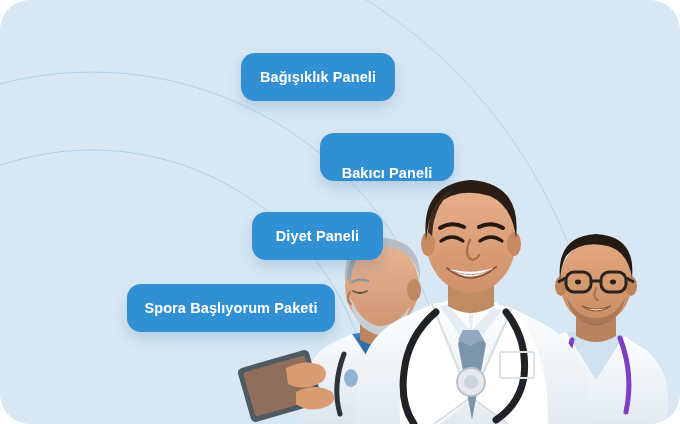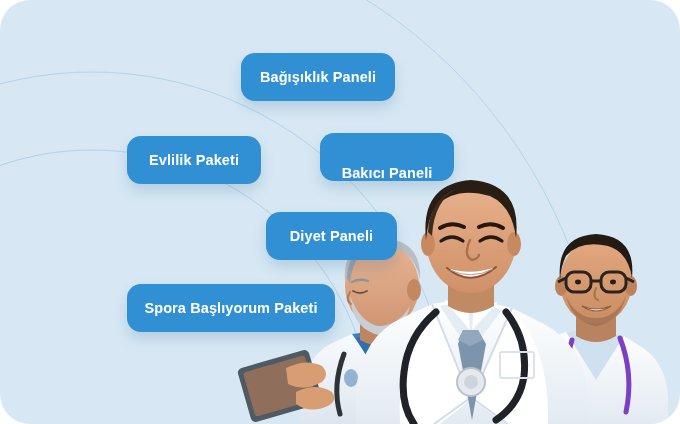--- a/index.html
+++ b/index.html
@@ -59,21 +59,21 @@
     cursor: pointer;
     user-select: none;
     margin-left: 41px;
   }
   .pill.blue { background: #3190d4; }
   .pill.teal { background: #0ca89c; }
 
   .p-bagisiklik { left: 200px; top: 53px;  width: 154px; height: 48px; }
   .p-evlilik    { left: 86px;  top: 136px; width: 134px; height: 48px; }
   .p-bakici     { left: 279px; top: 133px; width: 134px; height: 48px; align-items: flex-end; }
-  .p-diyet      { left: 225px; top: 212px; width: 131px; height: 48px; }
+  .p-diyet      { left: 211px; top: 212px; width: 131px; height: 48px; }
   .p-spora      { left: 86px;  top: 284px; width: 208px; height: 48px; text-align: center; }
   .p-ozel       { left: 20px;  top: 356px; width: 165px; height: 46px; }
 </style>
 </head>
 <body>
 
 <div id="hero">
 
   <svg id="arcs" viewBox="0 0 680 424" preserveAspectRatio="none" aria-hidden="true">
     <g fill="none" stroke="#a8cde8" stroke-width="1">
@@ -248,23 +248,20 @@
         <rect x="500" y="352" width="34" height="26" rx="2" fill="none" stroke="#dbe3ea" stroke-width="2"></rect>
       </g>
 
     </g>
   </svg>
 
   <div class="pill blue p-bagisiklik">
     <span>Bağışıklık Paneli</span>
   </div>
 
-  <div class="pill blue p-evlilik">
-    <span>Evlilik Paketi</span>
-  </div>
 
   <div class="pill blue p-bakici">
     <span>Bakıcı Paneli</span>
   </div>
 
   <div class="pill blue p-diyet">
     <span>Diyet Paneli</span>
   </div>
 
   <div class="pill blue p-spora">

